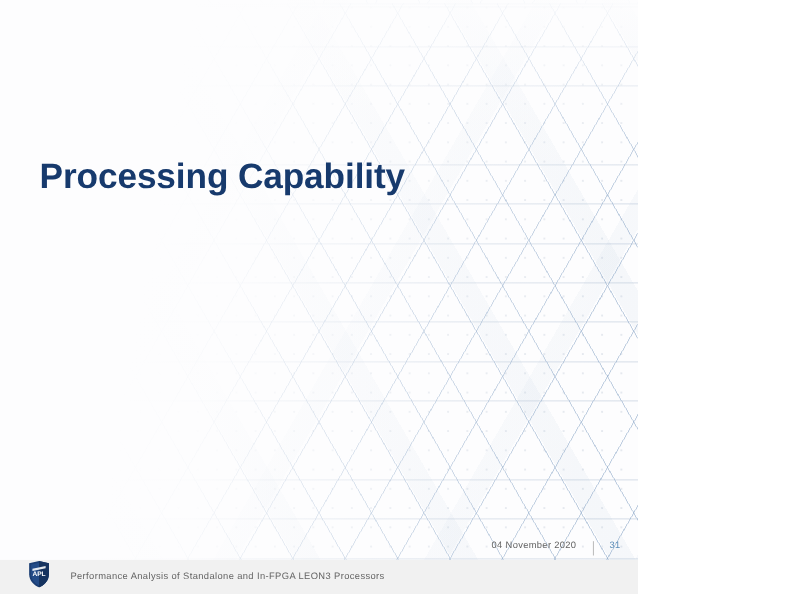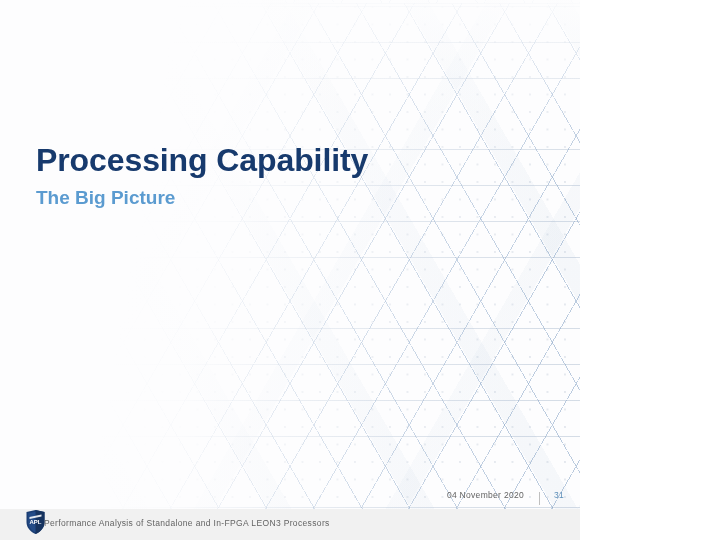--- a/index.html
+++ b/index.html
@@ -119,21 +119,21 @@
   }
   .footer-logo {
     position: absolute;
     left: 25px;
     top: 510px;
     width: 21px;
     height: 24px;
   }
   .footer-text {
     position: absolute;
-    left: 44px;
+    left: 64px;
     top: 518px;
     font-size: 8.5px;
     color: #636363;
     letter-spacing: 0.35px;
     white-space: nowrap;
     text-align: right;
   }
   .footer-right {
     position: absolute;
     right: 14px;
@@ -170,21 +170,20 @@
 <div id="slide">
 
   <div class="bg-layer bg-dots"></div>
   <div class="bg-layer bg-tri-fill"></div>
   <div class="bg-layer bg-tri"></div>
   <div class="bg-layer bg-fade"></div>
   <div class="bg-layer bg-fade-top"></div>
 
   <div class="title-block">
     <h1 class="slide-title">Processing Capability</h1>
-    <h2 class="slide-subtitle">The Big Picture</h2>
   </div>
 
   <div class="footer-bar"></div>
 
   <div class="footer-logo">
     <svg viewBox="0 0 42 48" width="21" height="24" aria-hidden="true">
       <path d="M3 4 L21 0 L39 4 L39 24 C39 36 30 44 21 48 C12 44 3 36 3 24 Z" fill="#1b3e74"></path>
       <path d="M21 0 L39 4 L39 24 C39 36 30 44 21 48 Z" fill="#16335f"></path>
       <path d="M6.5 6.5 L21 3.3 L21 44.6 C13.6 41.1 6.5 34.3 6.5 24.3 Z" fill="#2a5697" opacity="0.55"></path>
       <path d="M9 14 L33 9 L33 13 L9 18 Z" fill="#ffffff" opacity="0.88"></path>

